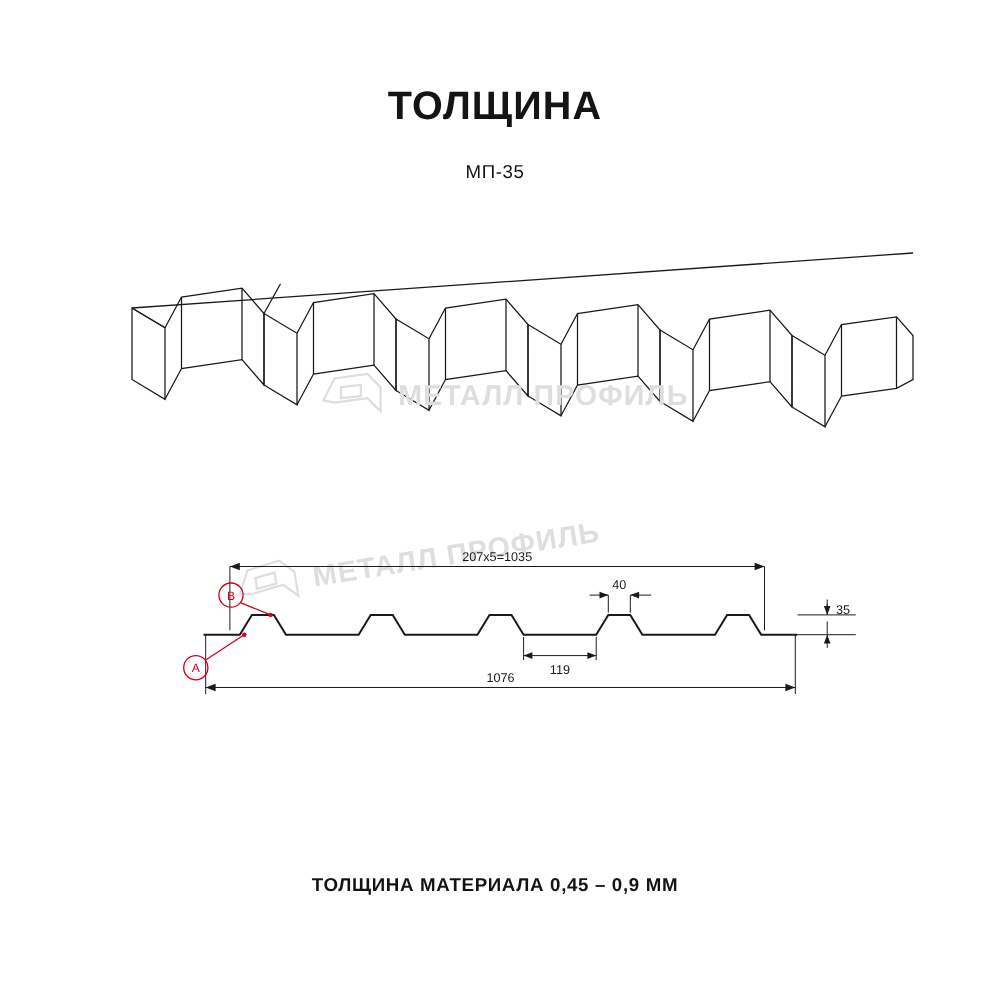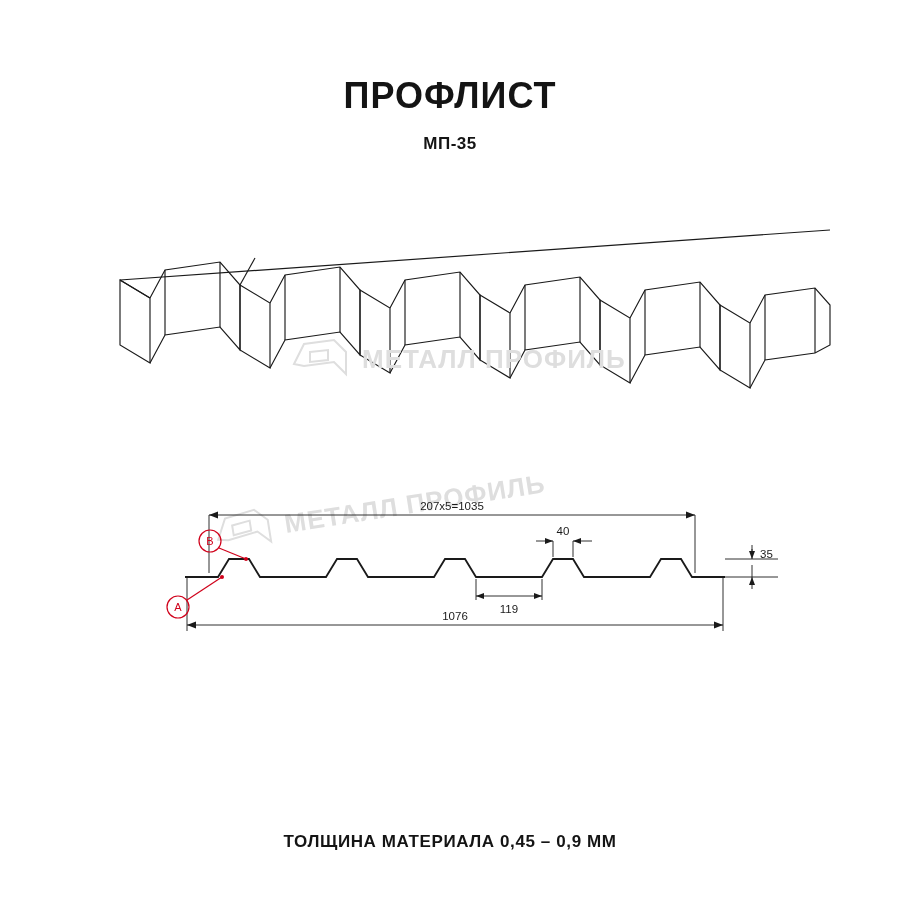--- a/index.html
+++ b/index.html
@@ -29,23 +29,23 @@
     text-align: center;
   }
   .main-title {
     font-size: 36px;
     font-weight: bold;
     letter-spacing: 1px;
     color: #141414;
     line-height: 1;
   }
   .sub-title {
-    margin-top: 20px;
+    margin-top: 33px;
     font-size: 17px;
-    font-weight: bold;
+    font-weight: normal;
     color: #141414;
     letter-spacing: 0.5px;
   }
 
   
   .iso-view {
     position: absolute;
     left: 90px;
     top: 225px;
     width: 740px;
@@ -64,21 +64,21 @@
     position: absolute;
     pointer-events: none;
     opacity: 1;
   }
   .wm1 { left: 290px; top: 330px; }
   .wm2 { left: 200px; top: 440px; }
 
   
   .footer {
     position: absolute;
-    top: 832px;
+    top: 795px;
     left: 0;
     width: 900px;
     text-align: center;
     font-size: 17px;
     font-weight: bold;
     letter-spacing: 0.6px;
     color: #141414;
   }
 
   svg { display: block; overflow: visible; }
@@ -90,21 +90,21 @@
   .callout-text { font-family: "Liberation Sans", sans-serif; font-size: 11px; fill: #d0021b; font-weight: normal; }
   .wm-text { font-family: "Liberation Sans", sans-serif; font-size: 26px; font-weight: bold; fill: #dedede; letter-spacing: 1px; }
   .wm-shape { fill: none; stroke: #dedede; stroke-width: 2; }
 </style>
 </head>
 <body>
 
 <div class="sheet">
 
   <div class="title-block">
-    <div class="main-title">ПРОФЛИСТ</div>
+    <div class="main-title">ТОЛЩИНА</div>
     <div class="sub-title">МП-35</div>
   </div>
 
   <div class="iso-view">
     <svg width="740" height="180" viewBox="0 0 740 180">
       <g>
 
         <path class="ln" d="M 30 55 L 740 5"></path>
 
         <path class="ln" d="M 30 55 L 30 120 L 60 138 L 60 73 Z"></path>

